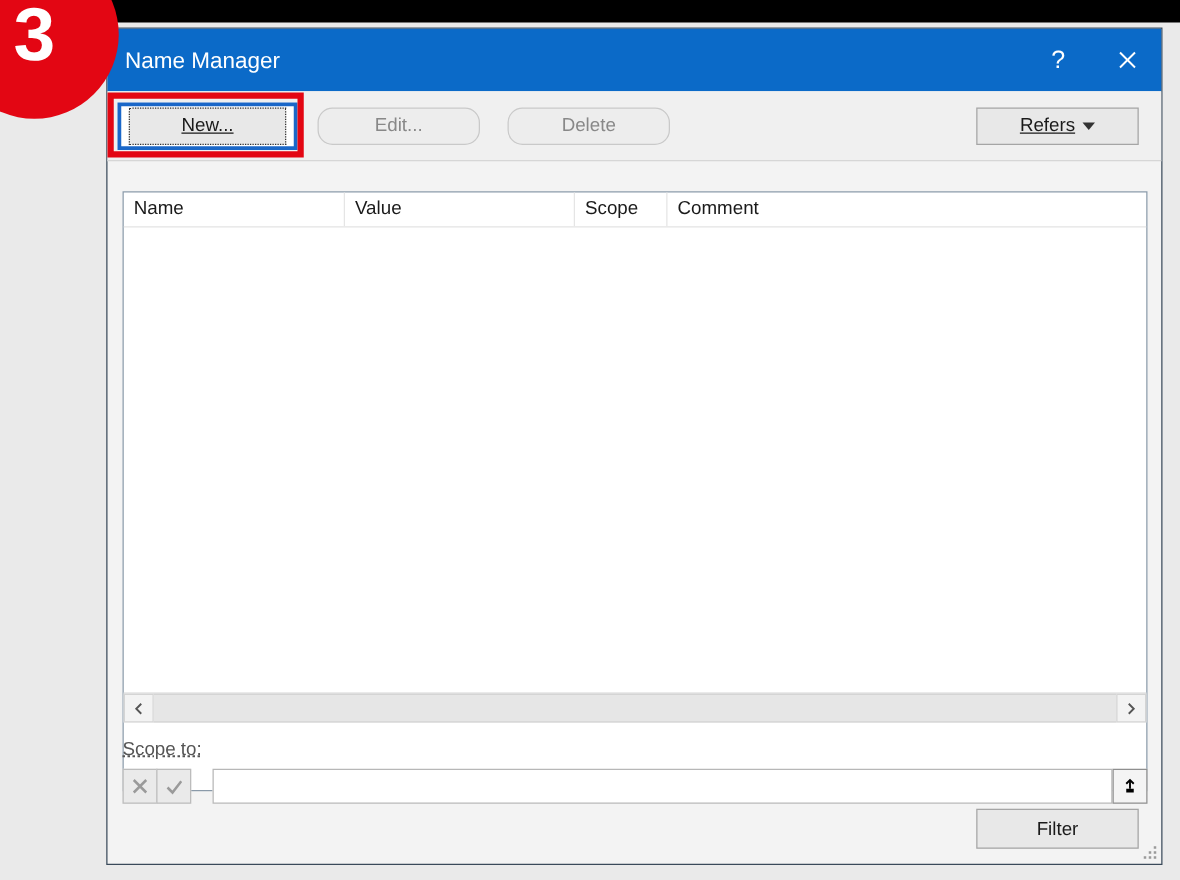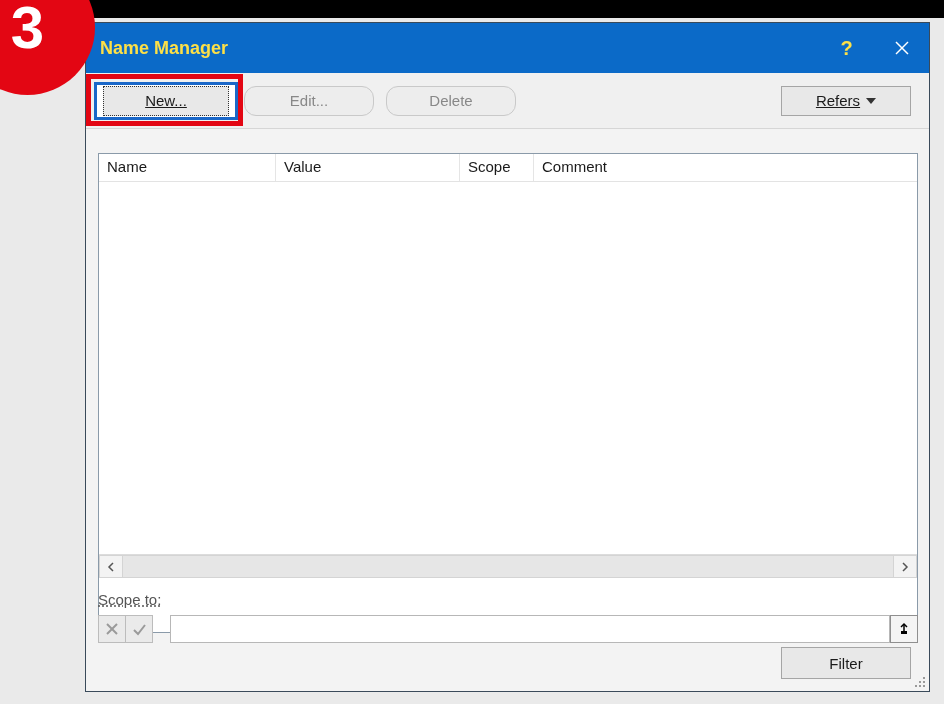--- a/index.html
+++ b/index.html
@@ -38,25 +38,25 @@
   .dialog {
     position: absolute;
     top: 22px; left: 85px;
     width: 845px; height: 670px;
     background: #f3f3f3;
     border: 1px solid #3a4a5a;
   }
   .titlebar {
     height: 50px;
     background: #0b6ac8;
-    color: #fde047;
+    color: #ffffff;
     display: flex;
     align-items: center;
     font-size: 18px;
-    font-weight: 700;
+    font-weight: 400;
   }
   .titlebar .title {
     flex: 1;
     padding-left: 14px;
   }
   .titlebar .tbtn {
     width: 55px; height: 50px;
     display: flex; align-items: center; justify-content: center;
     font-size: 18px;
     cursor: default;
@@ -64,21 +64,21 @@
   .titlebar .help { font-size: 20px; }
   .titlebar .close svg { width: 16px; height: 16px; }
 
   .toolbar {
     height: 56px;
     display: flex;
     align-items: center;
     padding: 0 18px;
     border-bottom: 1px solid #d6d6d6;
     background: #f0f0f0;
-    gap: 12px;
+    gap: 22px;
   }
   .btn {
     height: 30px;
     min-width: 130px;
     background: #e8e8e8;
     border: 1px solid #a5a5a5;
     display: flex;
     align-items: center;
     justify-content: center;
     font-size: 15px;

